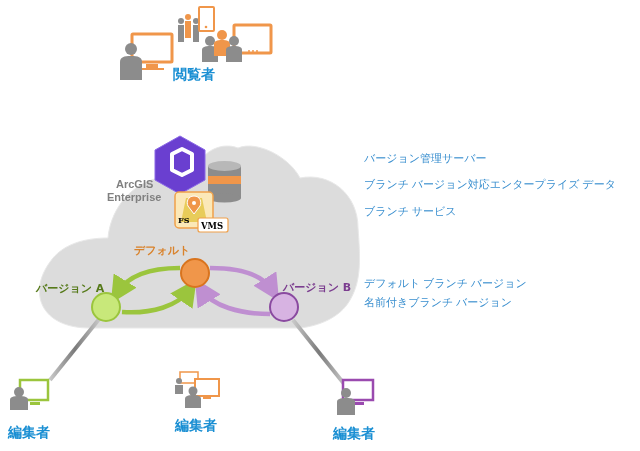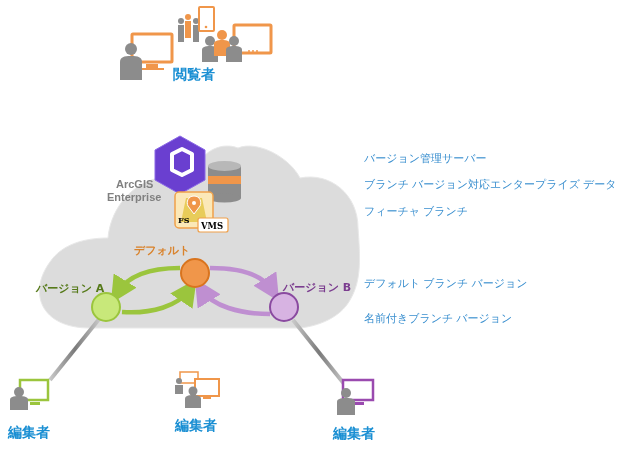--- a/index.html
+++ b/index.html
@@ -3,21 +3,21 @@
 <meta charset="utf-8">
 <style>
   html, body { margin:0; padding:0; background:#ffffff; }
   body { width:640px; height:451px; position:relative; overflow:hidden; font-family:"DejaVu Sans", sans-serif; }
   svg.diagram { position:absolute; left:0; top:0; }
   .lbl-role { font-family:"DejaVu Sans", sans-serif; font-weight:bold; font-size:14px; fill:#1a8fd3; }
   .lbl-cloud { font-family:"Liberation Sans", sans-serif; font-weight:bold; font-size:11px; fill:#808080; }
   .lbl-default { font-family:"DejaVu Sans", sans-serif; font-weight:bold; font-size:11px; fill:#d9822b; }
   .lbl-va { font-family:"DejaVu Sans", sans-serif; font-weight:bold; font-size:11px; fill:#567a1a; }
   .lbl-vb { font-family:"DejaVu Sans", sans-serif; font-weight:bold; font-size:11px; fill:#7b3d8f; }
-  .legend { position:absolute; left:364px; font-family:Liberation Sans, sans-serif; font-size:11px; color:#3a8fcf; white-space:nowrap; }
+  .legend { position:absolute; left:364px; font-family:Liberation Serif, serif; font-size:11px; color:#3a8fcf; white-space:nowrap; }
 </style>
 </head>
 <body>
 
 <svg class="diagram" width="640" height="451" viewBox="0 0 640 451">
   <defs>
     <linearGradient id="greyline" x1="0" x2="1" y1="0" y2="0">
       <stop offset="0" stop-color="#c8c8c8"></stop>
       <stop offset="0.5" stop-color="#7a7a7a"></stop>
       <stop offset="1" stop-color="#c8c8c8"></stop>
@@ -138,15 +138,15 @@
     <rect x="343" y="380" width="30" height="20" fill="#ffffff" stroke="#9a4aaf" stroke-width="2.5"></rect>
     <rect x="354" y="402" width="10" height="3" fill="#9a4aaf"></rect>
     <circle cx="346" cy="393" r="5" fill="#8c8c8c"></circle>
     <path d="M337,415 L337,402 C337,399 340,398 346,398 C352,398 355,399 355,402 L355,415 Z" fill="#8c8c8c"></path>
   </g>
   <text class="lbl-role" x="333" y="438">編集者</text>
 </svg>
 
 <div class="legend" style="top:151px;">バージョン管理サーバー</div>
 <div class="legend" style="top:177px;text-align:center;">ブランチ バージョン対応エンタープライズ データ</div>
-<div class="legend" style="top:204px;">フィーチャ ブランチ</div>
+<div class="legend" style="top:204px;">ブランチ サービス</div>
 <div class="legend" style="top:276px;">デフォルト ブランチ バージョン</div>
-<div class="legend" style="top:295px;margin-top:16px;">名前付きブランチ バージョン</div>
+<div class="legend" style="top:295px;">名前付きブランチ バージョン</div>
 
 </body></html>

